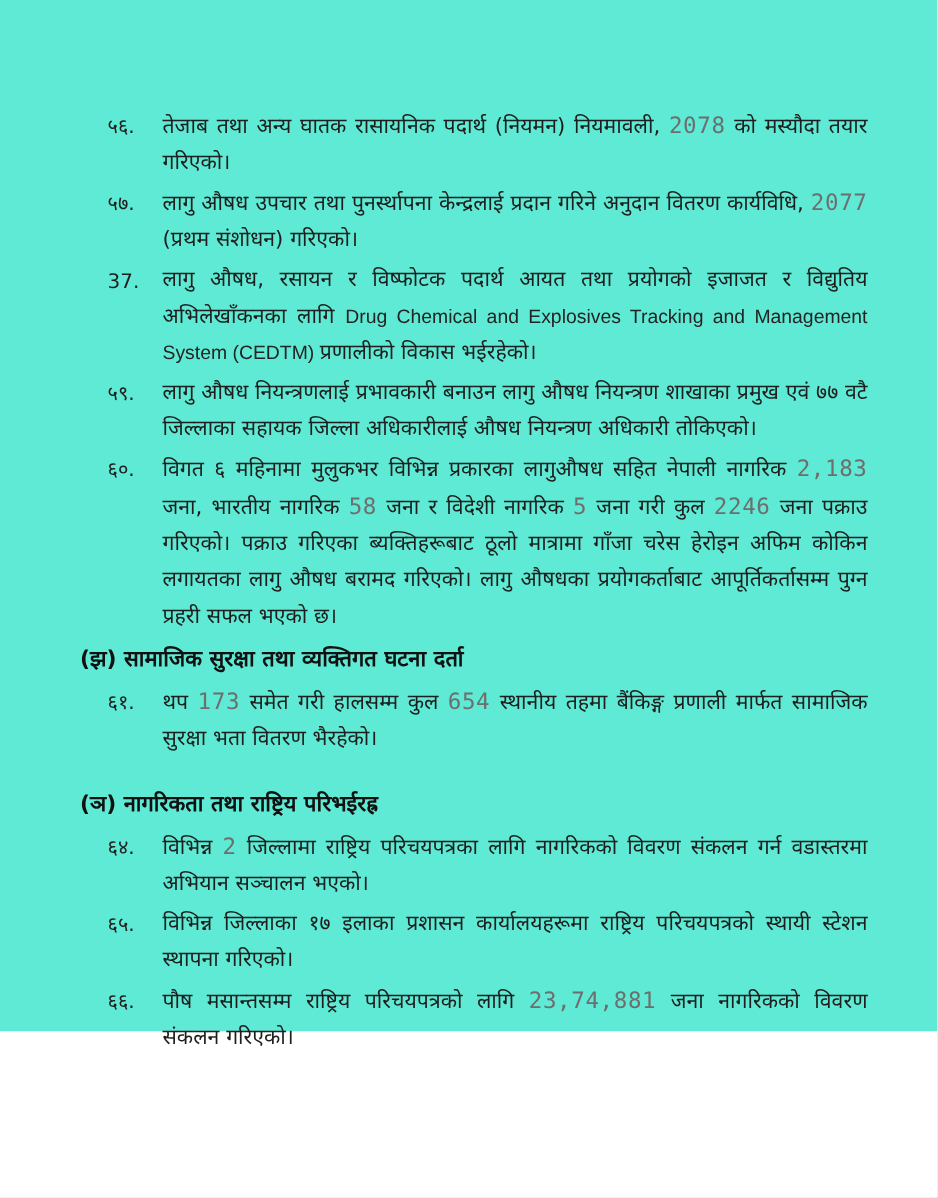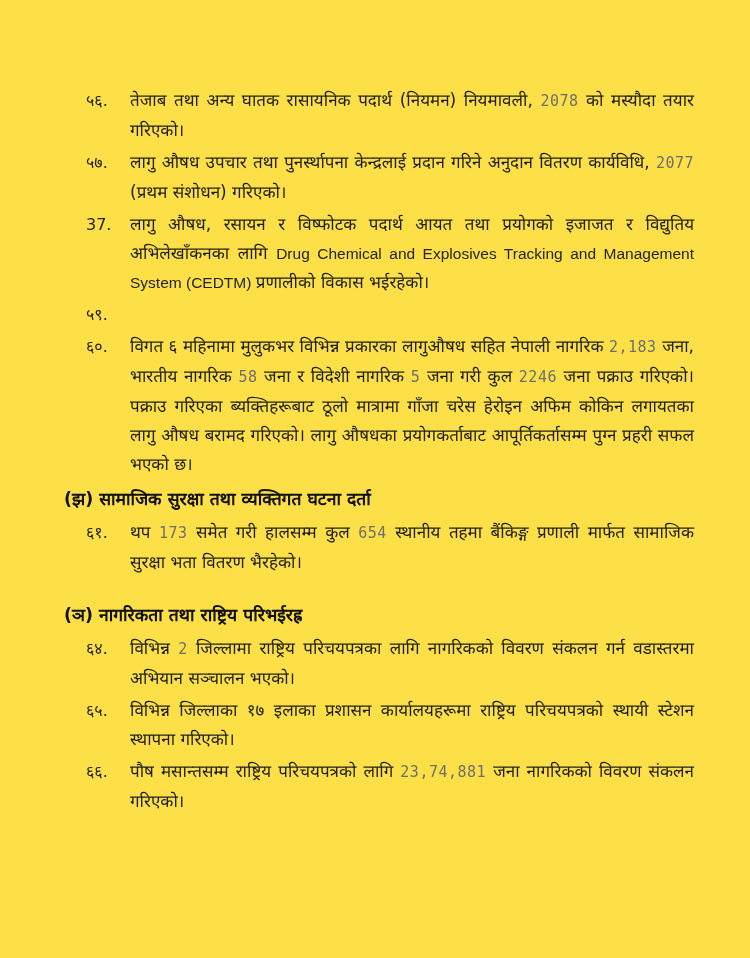--- a/index.html
+++ b/index.html
@@ -10,23 +10,23 @@
   body {
     width: 750px;
     height: 958px;
     overflow: hidden;
     font-family: "DejaVu Sans", sans-serif;
     color: #1e1e1e;
   }
   .doc {
     box-sizing: border-box;
     width: 750px;
-    height: 958px;
+    height: 825px;
     padding: 86px 56px 30px 64px;
-    background: #fde047;
+    background: #5eead4;
   }
   .item {
     display: flex;
     align-items: flex-start;
     padding-left: 22px;
     margin-bottom: 3px;
   }
   .item-number {
     flex: 0 0 44px;
     font-size: 16px;
@@ -51,21 +51,21 @@
     margin-top: 24px;
   }
   .section-label {
     margin-right: 6px;
   }
   .run-dev {
     font-family: "DejaVu Sans", sans-serif;
   }
   .run-num {
     font-family: "DejaVu Sans Mono", monospace;
-    font-size: 15px;
+    font-size: 18px;
     color: #6e6e6e;
     letter-spacing: 0.5px;
   }
   .run-en-sans {
     font-family: "Liberation Sans", sans-serif;
     font-size: 15.5px;
     color: #242424;
   }
   .run-en-serif {
     font-family: "Liberation Serif", serif;
@@ -85,20 +85,21 @@
       <div class="item">
         <span class="item-number">५७.</span>
         <span class="item-text"><span class="run-dev">लागु औषध उपचार तथा पुनर्स्थापना केन्द्रलाई प्रदान गरिने अनुदान वितरण कार्यविधि, </span><span class="run-num">2077</span><span class="run-dev"> (प्रथम संशोधन) गरिएको।</span></span>
       </div>
       <div class="item">
         <span class="item-number">37.</span>
         <span class="item-text"><span class="run-dev">लागु औषध, रसायन र विष्फोटक पदार्थ आयत तथा प्रयोगको इजाजत र विद्युतिय अभिलेखाँकनका लागि </span><span class="run-en-sans">Drug Chemical and Explosives Tracking and Management System (CEDTM) </span><span class="run-dev">प्रणालीको विकास भईरहेको।</span></span>
       </div>
       <div class="item">
         <span class="item-number">५९.</span>
+        <span class="item-text"><span class="run-dev">लागु औषध नियन्त्रणलाई प्रभावकारी बनाउन लागु औषध नियन्त्रण शाखाका प्रमुख एवं ७७ वटै जिल्लाका सहायक जिल्ला अधिकारीलाई औषध नियन्त्रण अधिकारी तोकिएको।</span></span>
       </div>
       <div class="item">
         <span class="item-number">६०.</span>
         <span class="item-text"><span class="run-dev">विगत ६ महिनामा मुलुकभर विभिन्न प्रकारका लागुऔषध सहित  नेपाली नागरिक </span><span class="run-num">2,183</span><span class="run-dev"> जना, भारतीय नागरिक </span><span class="run-num">58</span><span class="run-dev"> जना र विदेशी नागरिक </span><span class="run-num">5</span><span class="run-dev"> जना गरी कुल </span><span class="run-num">2246</span><span class="run-dev"> जना पक्राउ गरिएको। पक्राउ गरिएका ब्यक्तिहरूबाट ठूलो मात्रामा गाँजा चरेस हेरोइन अफिम कोकिन लगायतका लागु औषध बरामद गरिएको। लागु औषधका प्रयोगकर्ताबाट आपूर्तिकर्तासम्म पुग्न प्रहरी सफल भएको छ।</span></span>
       </div>
       <div class="section-header"><span class="section-label">(झ)</span><span>सामाजिक सुरक्षा तथा व्यक्तिगत घटना दर्ता</span></div>
       <div class="item">
         <span class="item-number">६१.</span>
         <span class="item-text"><span class="run-dev">थप </span><span class="run-num">173</span><span class="run-dev"> समेत गरी हालसम्म कुल </span><span class="run-num">654</span><span class="run-dev"> स्थानीय तहमा बैंकिङ्ग प्रणाली मार्फत सामाजिक सुरक्षा भता वितरण भैरहेको।</span></span>
       </div>

